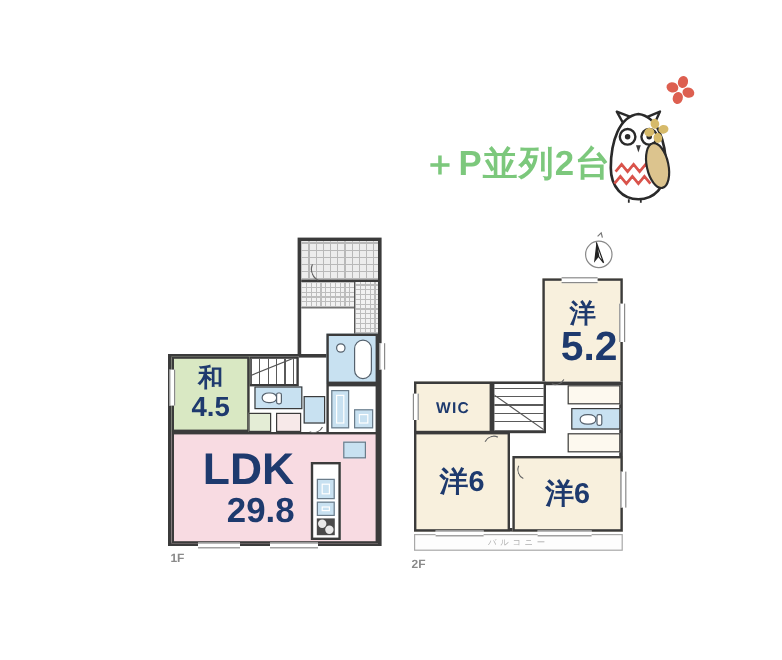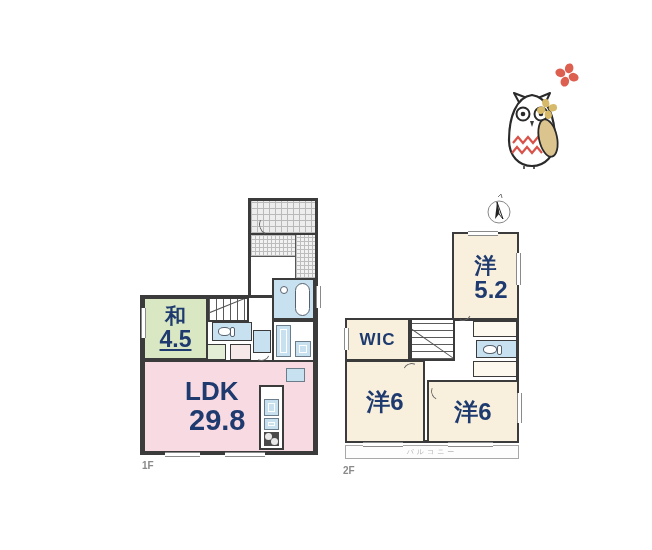--- a/index.html
+++ b/index.html
@@ -31,20 +31,21 @@
   .stove{position:absolute;box-sizing:border-box;background:#4a4a4a;}
   .stove i{position:absolute;width:7px;height:7px;border-radius:50%;background:#e8e8e8;}
   .sink{position:absolute;box-sizing:border-box;background:#c8e1f1;border:1px solid #6b7c8a;}
   .sink i{position:absolute;left:3px;top:3px;right:3px;bottom:3px;border:1px solid #fff;}
 </style>
 </head>
 <body>
 
 <div id="canvas">
 
+  <div class="title-line2">＋P並列2台</div>
 
   <svg style="position:absolute;left:500px;top:88px;" width="70" height="82" viewBox="0 0 70 82">
     <path d="M20,16 L14,5 L27,10" fill="#fff" stroke="#2a2a2a" stroke-width="2" stroke-linejoin="round"></path>
     <path d="M38,10 L50,5 L45,16" fill="#fff" stroke="#2a2a2a" stroke-width="2" stroke-linejoin="round"></path>
     <path d="M32,7 C16,9 9,30 9,52 C9,68 19,78 32,78 C45,78 55,68 55,52 C55,30 48,9 32,7 Z" fill="#fff" stroke="#2a2a2a" stroke-width="2.2"></path>
     <circle cx="23" cy="26" r="6.5" fill="#fff" stroke="#2a2a2a" stroke-width="2"></circle>
     <circle cx="41" cy="26" r="6.5" fill="#fff" stroke="#2a2a2a" stroke-width="2"></circle>
     <circle cx="23" cy="26" r="2.3" fill="#2a2a2a"></circle>
     <circle cx="41" cy="26" r="2.3" fill="#2a2a2a"></circle>
     <path d="M30,33 L34,33 L32,39 Z" fill="#3a3a3a"></path>
@@ -101,28 +102,28 @@
     <div class="room blue" style="left:72px;top:124px;width:40px;height:19px;border-width:1.5px;">
       <div class="fixture" style="left:5px;top:4px;width:13px;height:9px;"></div>
       <div class="fixture" style="left:17px;top:3.5px;width:5px;height:10px;border-radius:2px;"></div>
     </div>
 
     <div class="cell blue" style="left:113px;top:132px;width:18px;height:23px;border:1.5px solid #3b3b3b;"></div>
     <div class="arc" style="left:113px;top:146px;width:17px;height:17px;transform:rotate(70deg);"></div>
 
     <div class="room" style="left:3px;top:99px;width:65px;height:63px;background:#d9e8c3;">
       <span style="font-size:21px;">和</span>
-      <span style="font-size:23px;text-decoration:underline;">4.5</span>
+      <span style="font-size:23px;">4.5</span>
     </div>
 
     <div class="cell" style="left:67px;top:146px;width:19px;height:16px;border:1.5px solid #3b3b3b;background:#e4edd6;"></div>
     <div class="cell" style="left:90px;top:146px;width:21px;height:16px;border:1.5px solid #3b3b3b;background:#f7e9e9;"></div>
 
     <div class="room" style="left:3px;top:162px;width:172px;height:93px;background:#f8dbe2;align-items:flex-start;justify-content:center;padding-left:24px;">
-      <span style="font-size:26px;margin-left:16px;">LDK</span>
+      <span style="font-size:37px;">LDK</span>
       <span style="font-size:29px;margin-left:20px;">29.8</span>
     </div>
 
     <div class="cell" style="left:119px;top:187px;width:25px;height:65px;border:2px solid #3b3b3b;background:#fff;">
       <div class="sink" style="left:3px;top:12px;width:15px;height:17px;">
           <i></i>
         </div>
       <div class="sink" style="left:3px;top:31px;width:15px;height:12px;">
           <i></i>
         </div>
@@ -145,27 +146,27 @@
 
     <svg style="position:absolute;left:140px;top:0;" width="32" height="34" viewBox="0 0 32 34">
       <path d="M15,4 l3,-3 l1,4" fill="none" stroke="#777" stroke-width="1"></path>
       <circle cx="16" cy="19" r="11" fill="none" stroke="#888" stroke-width="1"></circle>
       <path d="M14,9 L12,26 L16,21 Z" fill="#222"></path>
       <path d="M14,9 L20,26 L16,21 Z" fill="none" stroke="#222" stroke-width="1"></path>
     </svg>
 
     <div class="room" style="left:109px;top:39px;width:67px;height:93px;background:#f8f0dd;border-width:2.5px;">
       <span style="font-size:22px;">洋</span>
-      <span style="font-size:24px;margin-left:11px;">5.2</span>
+      <span style="font-size:34px;margin-left:11px;">5.2</span>
     </div>
 
     <div class="outline" style="left:2px;top:125px;width:174px;height:125px;"></div>
 
     <div class="room" style="left:2px;top:125px;width:65px;height:43px;background:#f8f0dd;">
-      <span style="font-size:17px;letter-spacing:1px;">WIC</span>
+      <span style="font-size:13px;letter-spacing:1px;">WIC</span>
     </div>
 
     <div class="room stairs2" style="left:67px;top:125px;width:45px;height:43px;">
       <span class="diag" style="transform:rotate(35deg);top:15%;"></span>
     </div>
 
     <div class="cell" style="left:130px;top:128px;width:44px;height:16px;border:1.5px solid #3b3b3b;background:#fdf9ef;"></div>
     <div class="room blue" style="left:133px;top:147px;width:41px;height:18px;border-width:1.5px;">
       <div class="fixture" style="left:6px;top:4px;width:14px;height:9px;"></div>
       <div class="fixture" style="left:20px;top:3.5px;width:5px;height:10px;border-radius:2px;"></div>

